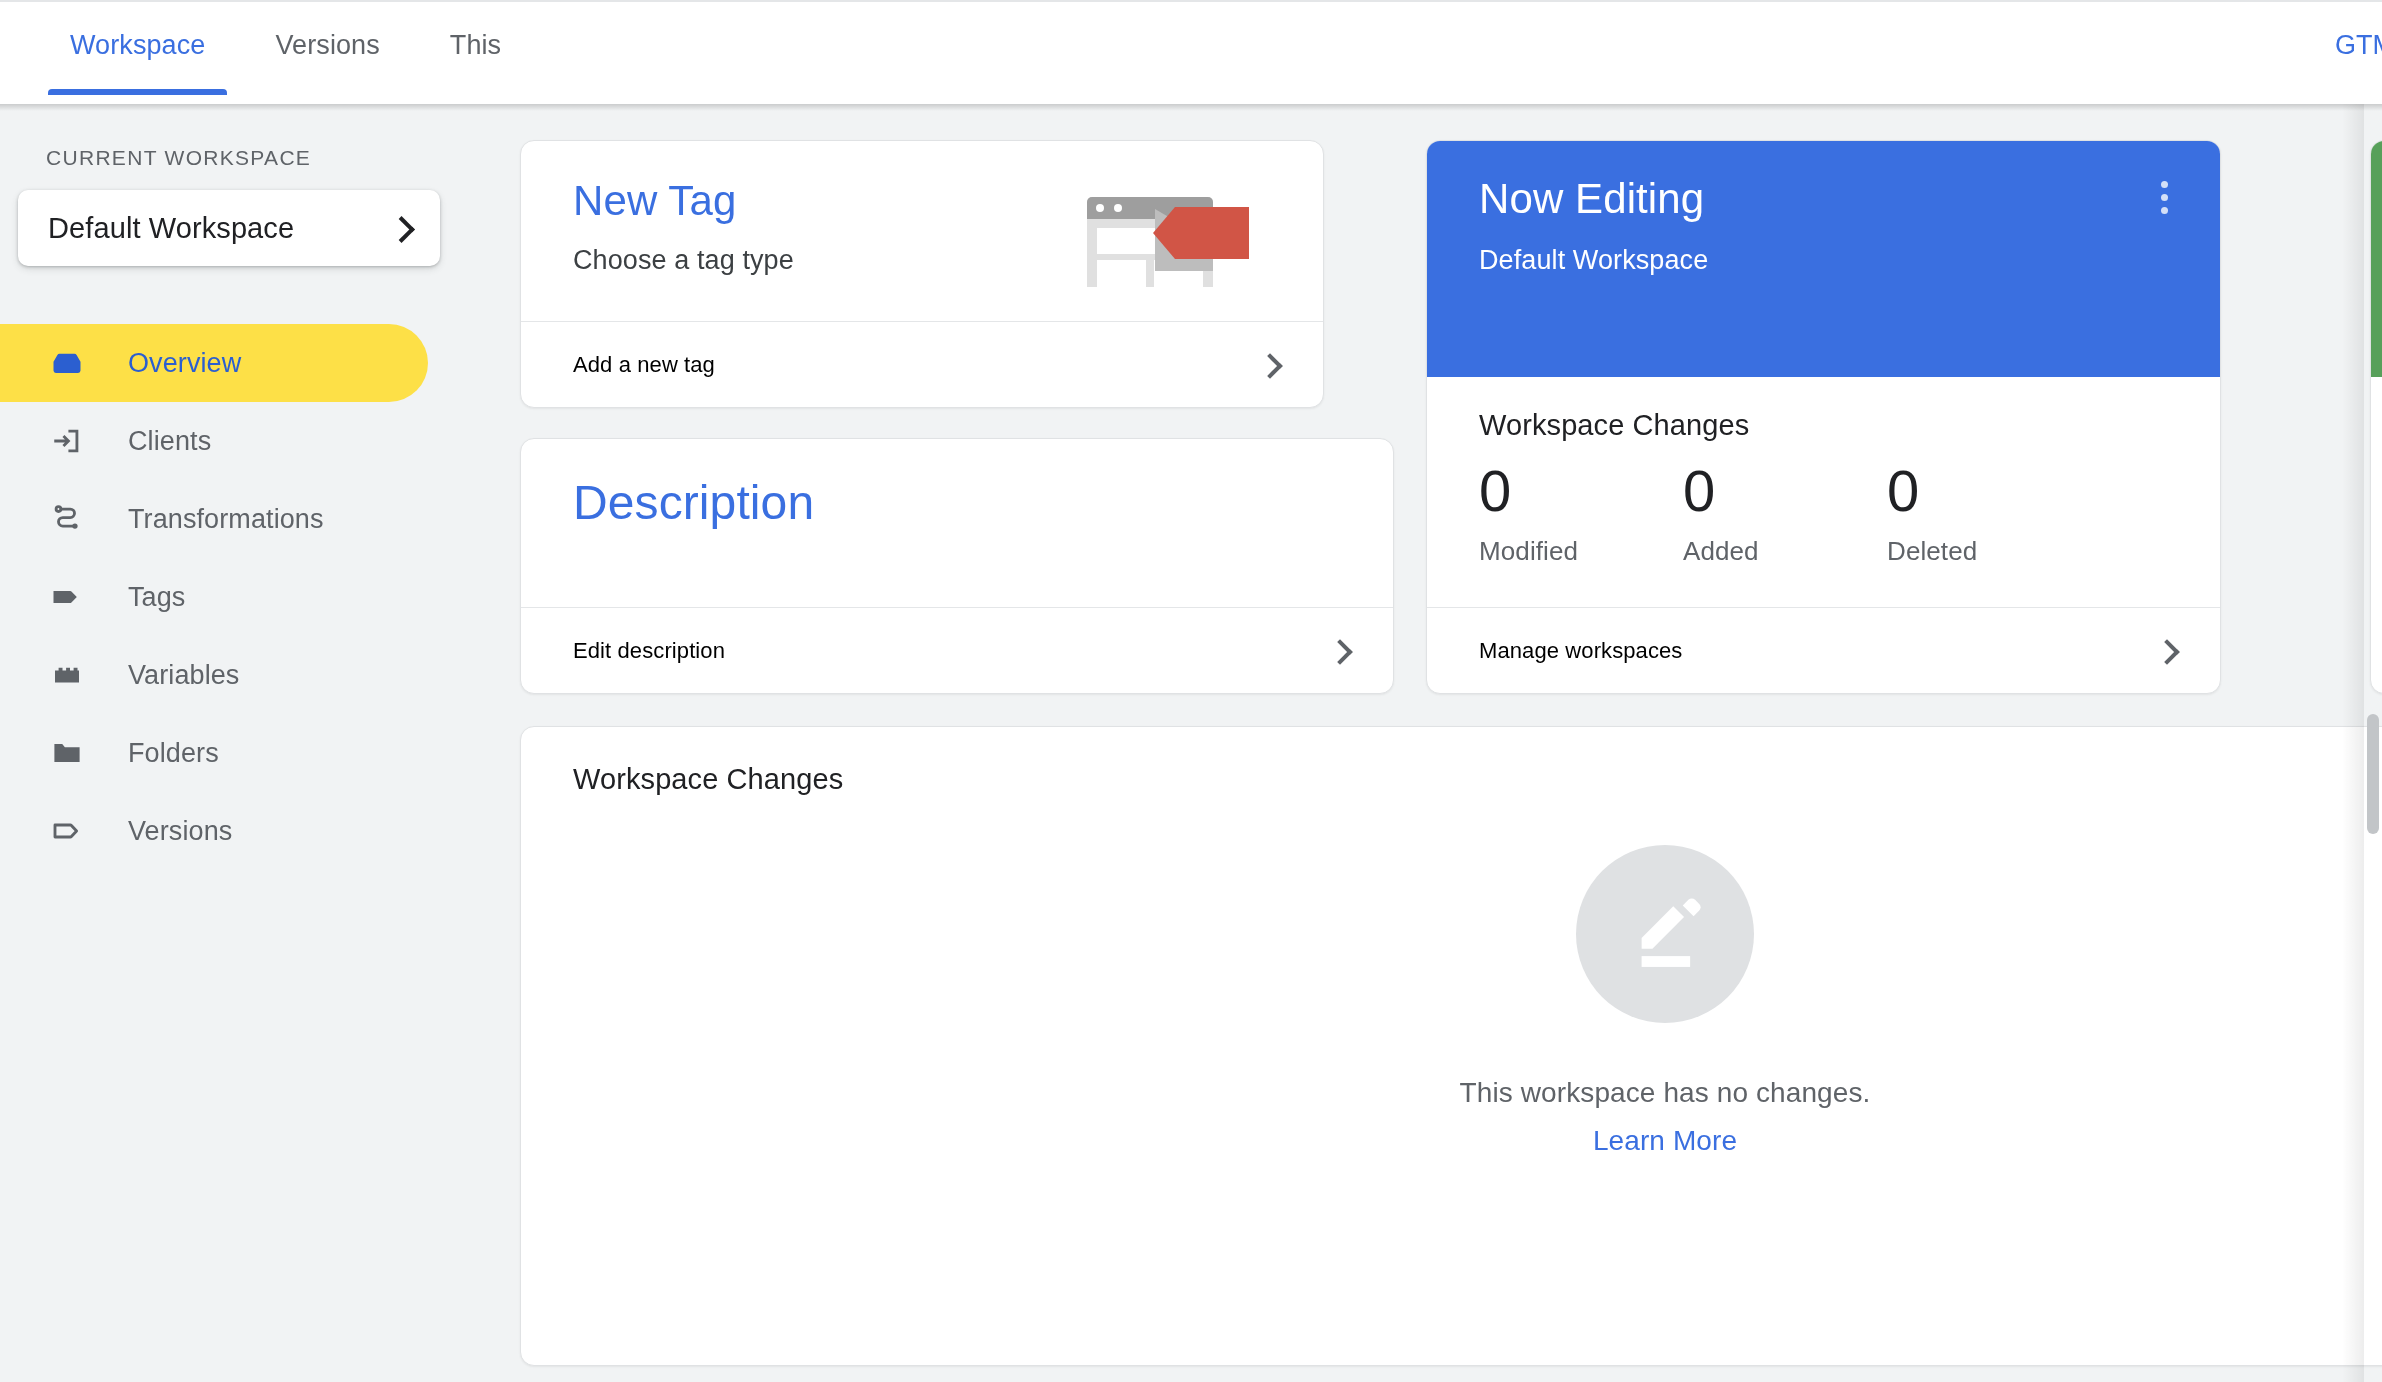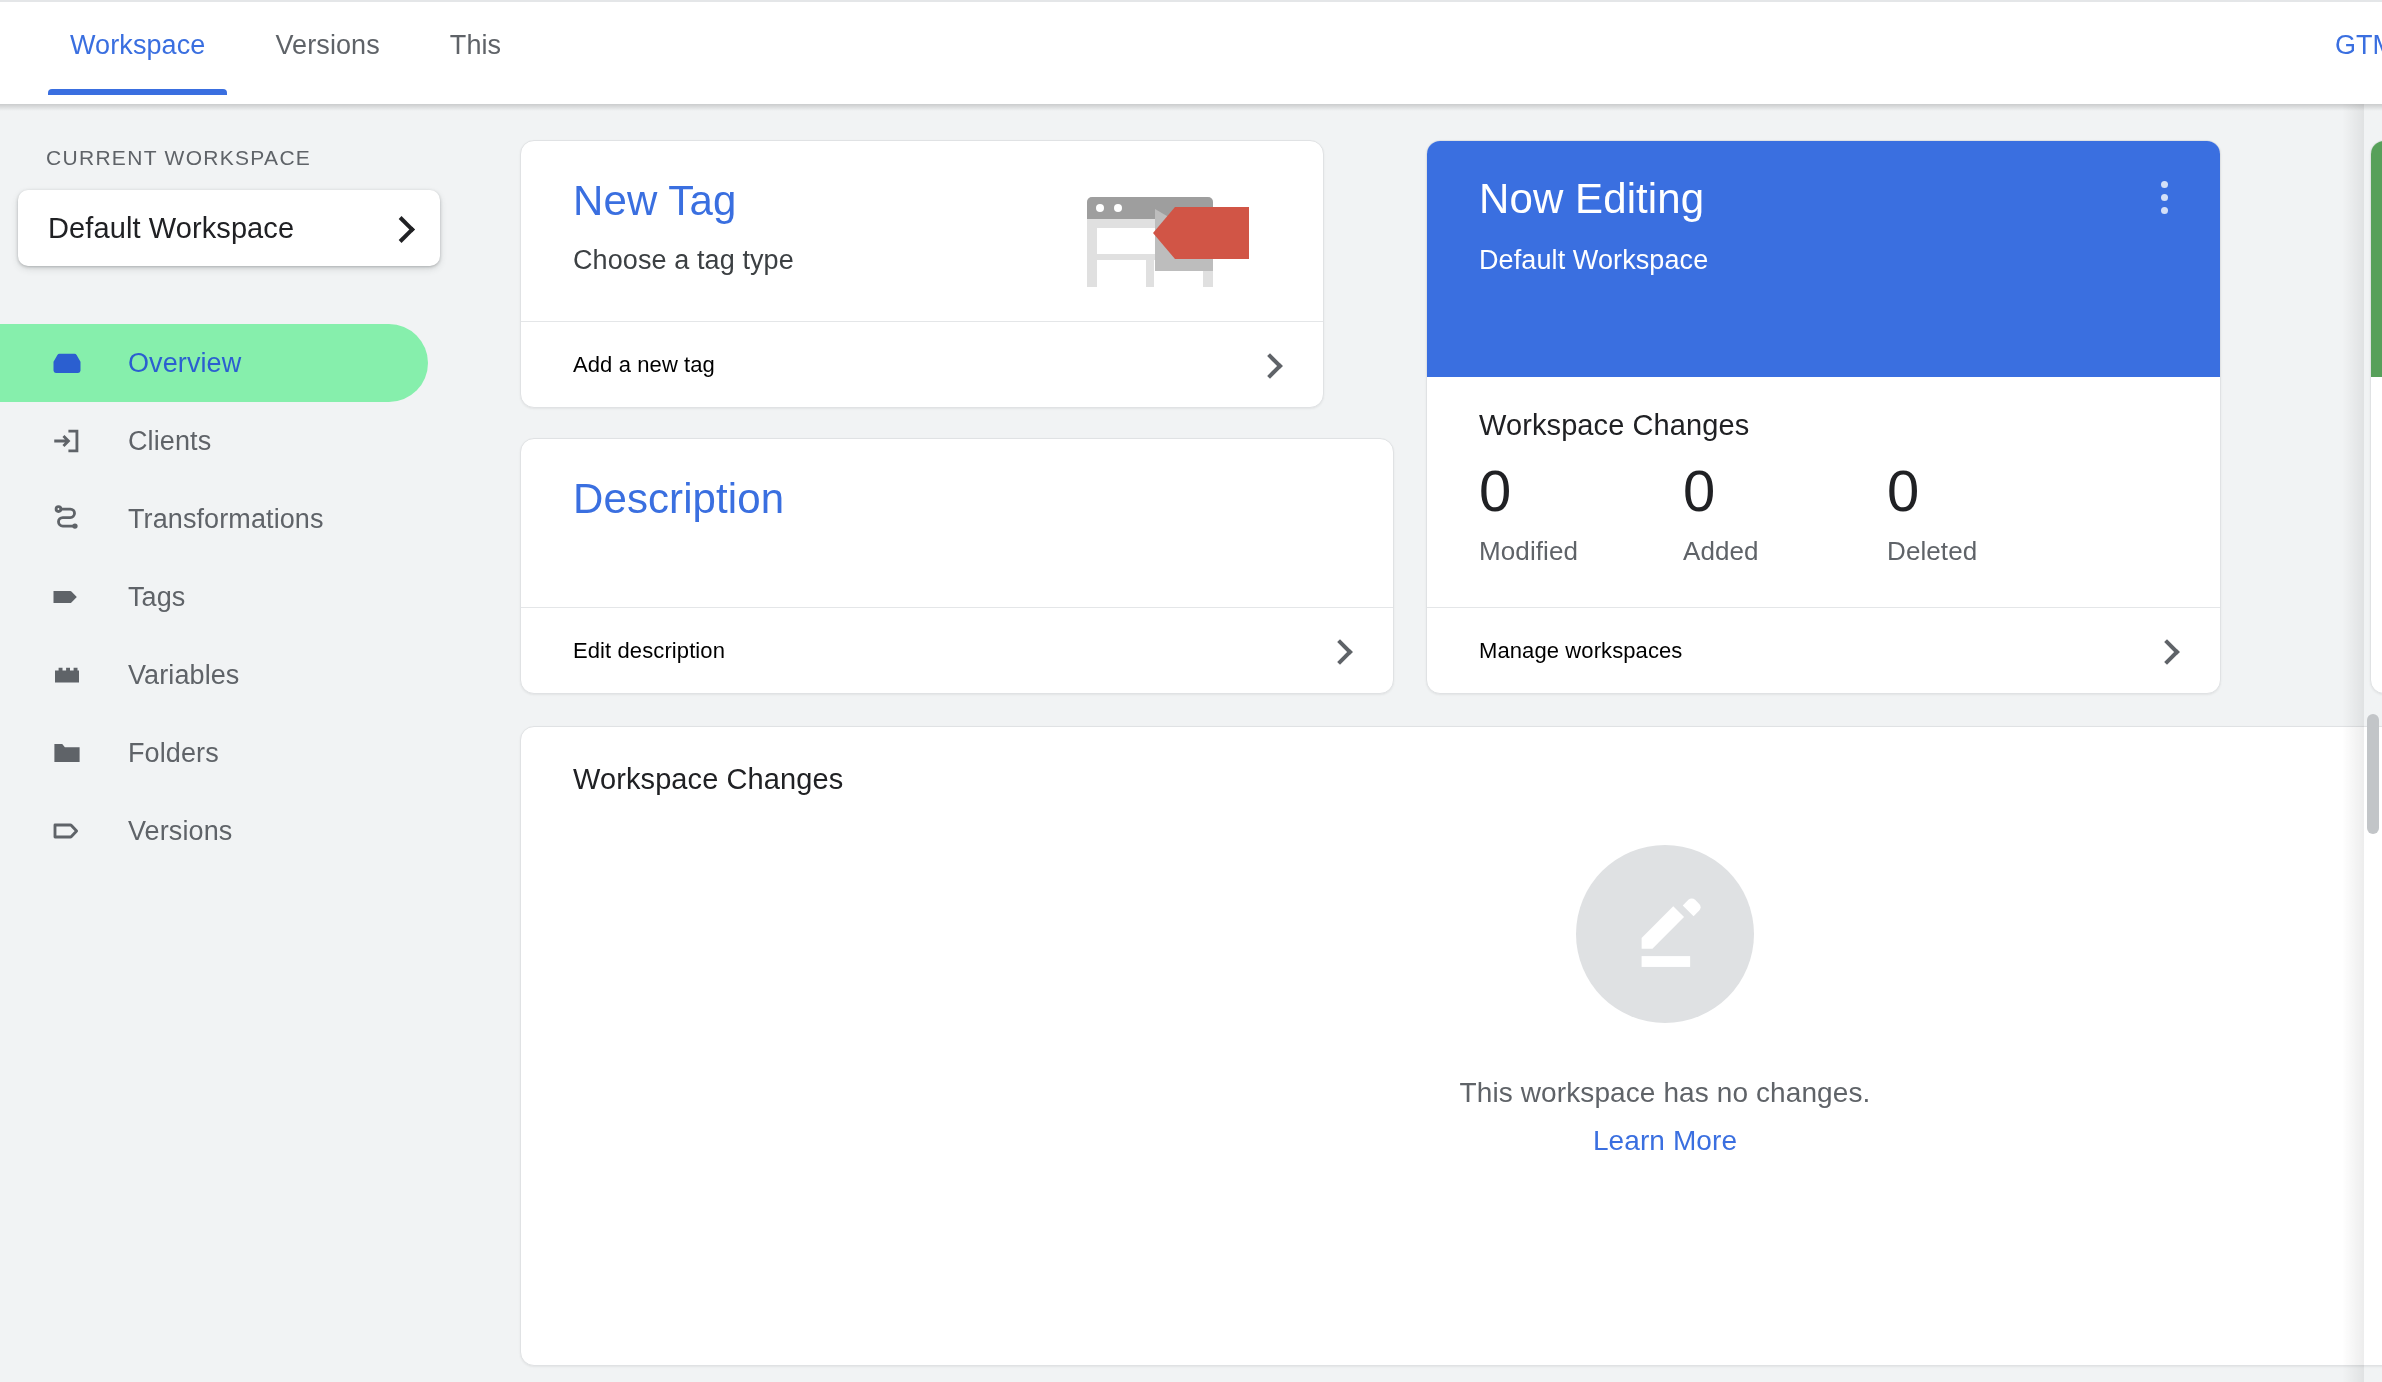--- a/index.html
+++ b/index.html
@@ -88,21 +88,21 @@
   }
 
   .nav { margin-top: 58px; }
   .nav-item {
     display: flex; align-items: center;
     height: 78px; margin-right: 60px;
     padding-left: 46px;
     border-radius: 0 42px 42px 0;
     cursor: pointer;
   }
-  .nav-item.active { background: #86efac; }
+  .nav-item.active { background: #fde047; }
   .nav-icon {
     width: 42px; height: 42px;
     display: flex; align-items: center; justify-content: center;
     flex: 0 0 42px;
   }
   .nav-icon svg { display: block; }
   .nav-label {
     margin-left: 40px;
     font-size: 27px; color: #5f6368; letter-spacing: .1px;
   }
@@ -154,21 +154,21 @@
   .art-blk { position: absolute; background: #ffffff; }
   .art-shadow { position: absolute; left: 78px; top: 30px; width: 58px; height: 62px;
                 background: #bdbdbd; clip-path: polygon(0 0, 100% 55%, 100% 100%, 0 100%); }
   .art-tag { position: absolute; left: 76px; top: 28px; width: 96px; height: 52px;
              background: #d15546; clip-path: polygon(22px 0, 100% 0, 100% 100%, 22px 100%, 0 50%); }
 
   
   #card-desc { left: 32px; top: 334px; width: 874px; height: 256px; }
   .desc-title {
     position: absolute; left: 52px; top: 36px;
-    font-size: 42px; color: #3a6fe0; letter-spacing: .1px;
+    font-size: 48px; color: #3a6fe0; letter-spacing: .1px;
   }
 
   
   #card-editing { left: 938px; top: 36px; width: 795px; height: 554px; overflow: hidden; }
   .editing-head {
     position: absolute; left: 0; top: 0; right: 0; height: 236px;
     background: #3a6fe0;
   }
   .editing-title {
     position: absolute; left: 52px; top: 34px;

